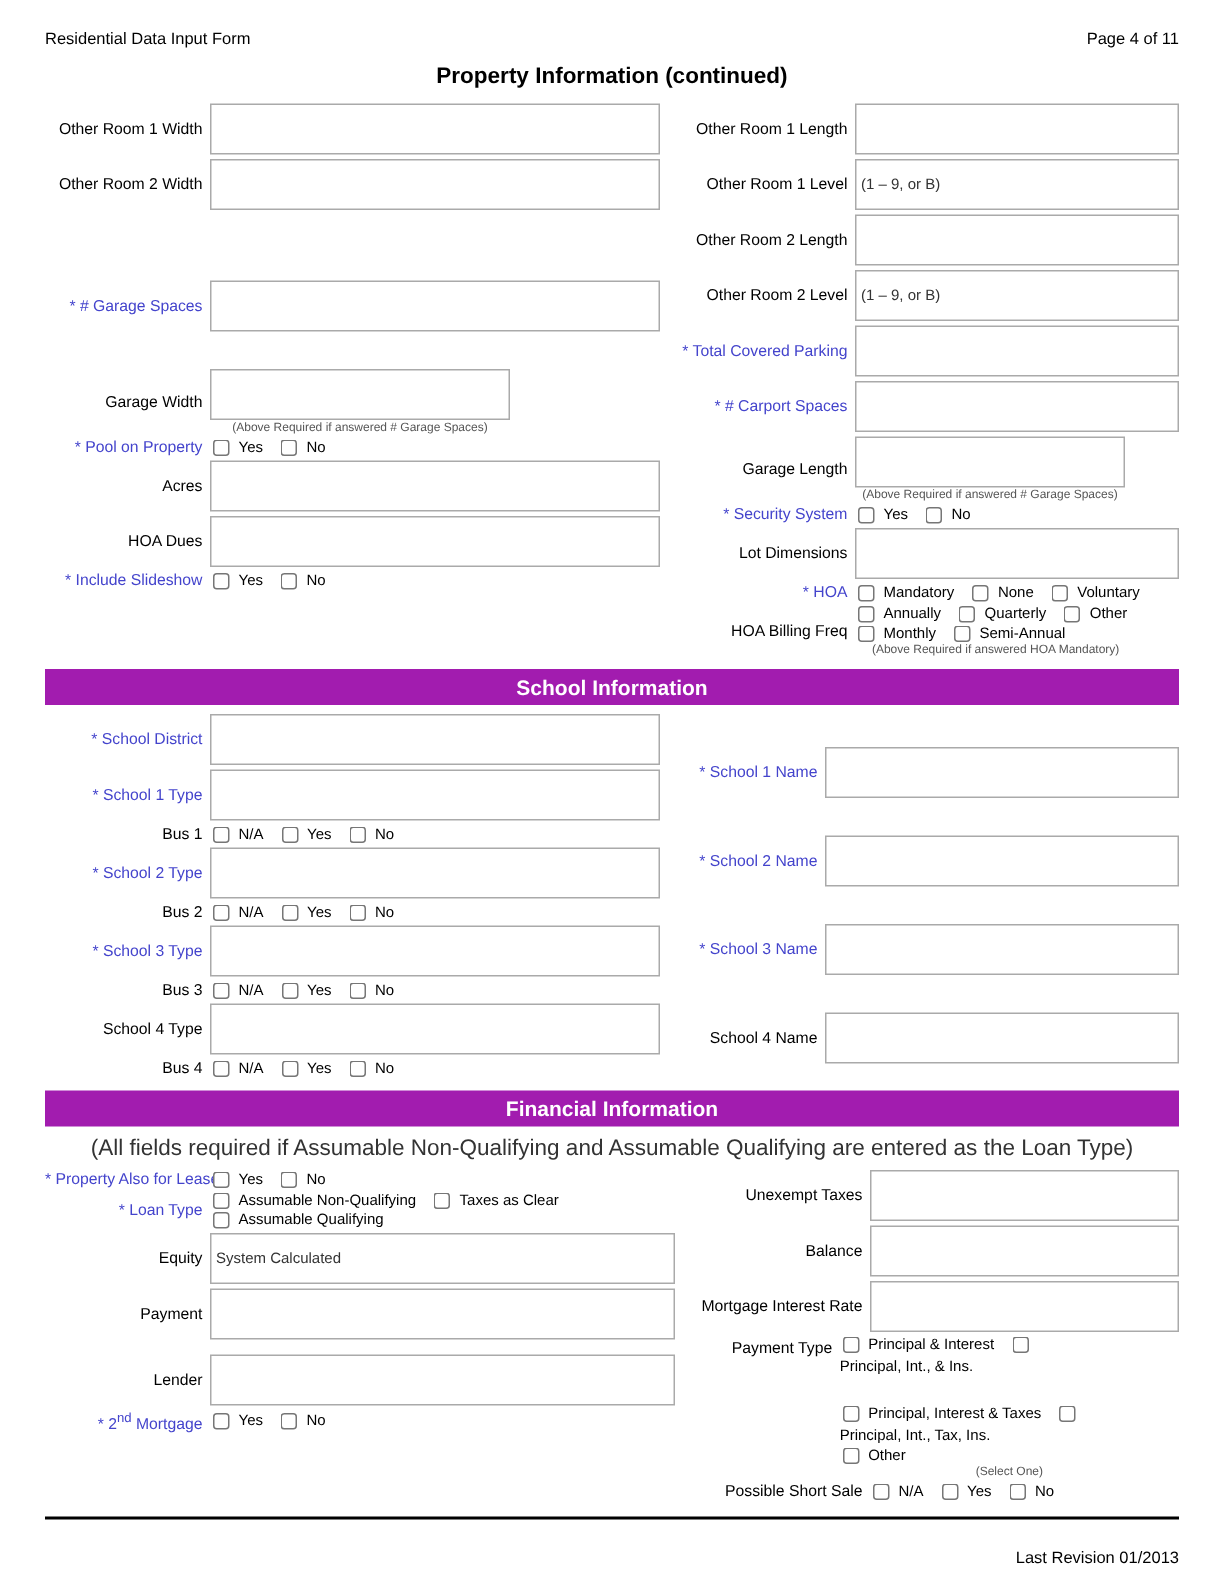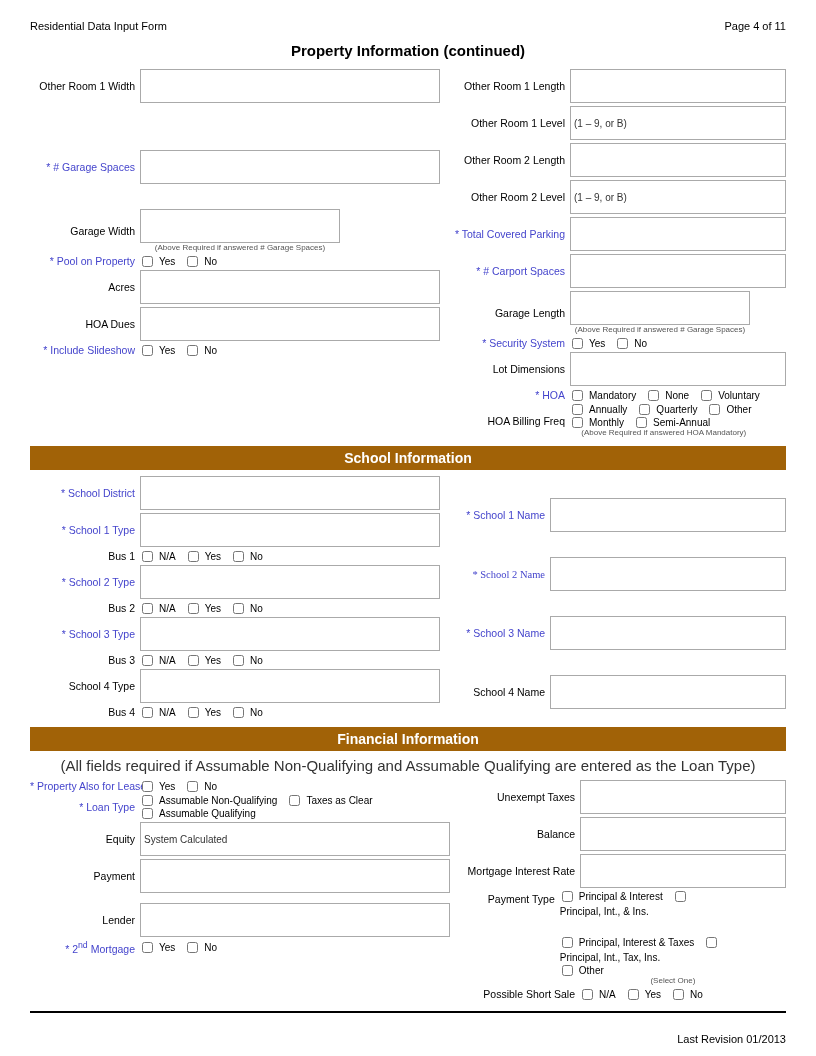--- a/index.html
+++ b/index.html
@@ -96,21 +96,21 @@
 
     
     .w180 { width: 180px; }
     .w200 { width: 200px; }
     .lbl-w110 { width: 110px; }
     .lbl-w130 { width: 130px; }
 
     .sub-hint { font-size: 8px; color: #555; text-align: center; }
 
     .section-header-bar {
-      background: #a16207;
+      background: #a21caf;
       color: #fff;
       text-align: center;
       font-size: 14px;
       font-weight: bold;
       padding: 4px 0;
       margin: 6px 0;
     }
   </style>
 </head>
 <body>
@@ -125,20 +125,24 @@
 
   <div style="display:flex; gap:0;">
 
     <div style="width:410px;">
 
       <div class="field-row">
         <div class="field-label lbl-w110">Other Room 1 Width</div>
         <div class="field-input"><input type="text" class="w200" style=""></div>
       </div>
 
+      <div class="field-row">
+        <div class="field-label lbl-w110">Other Room 2 Width</div>
+        <div class="field-input"><input type="text" class="w200" style=""></div>
+      </div>
 
       <div style="height:44px;"></div>
 
       <div class="field-row">
         <div class="field-label lbl-w110" style="color:#4444cc;">
           <span class="required-star">*</span> # Garage Spaces
         </div>
         <div class="field-input"><input type="text" class="w200" style=""></div>
       </div>
 
@@ -385,21 +389,21 @@
       <div class="field-row">
         <div class="field-label lbl-w110" style="color:#4444cc;">
           <span class="required-star">*</span> School 1 Name
         </div>
         <div class="field-input"><input type="text" class="w180" style=""></div>
       </div>
 
       <div style="height:22px;"></div>
 
       <div class="field-row">
-        <div class="field-label lbl-w110" style="color:#4444cc;font-family:Liberation Serif, serif;">
+        <div class="field-label lbl-w110" style="color:#4444cc;">
           <span class="required-star">*</span> School 2 Name
         </div>
         <div class="field-input"><input type="text" class="w180" style=""></div>
       </div>
 
       <div style="height:22px;"></div>
 
       <div class="field-row">
         <div class="field-label lbl-w110" style="color:#4444cc;">
           <span class="required-star">*</span> School 3 Name

